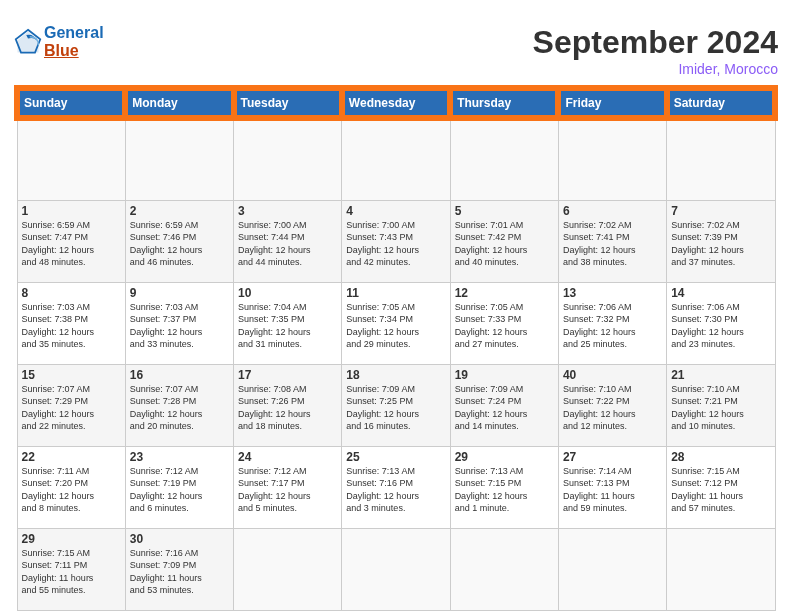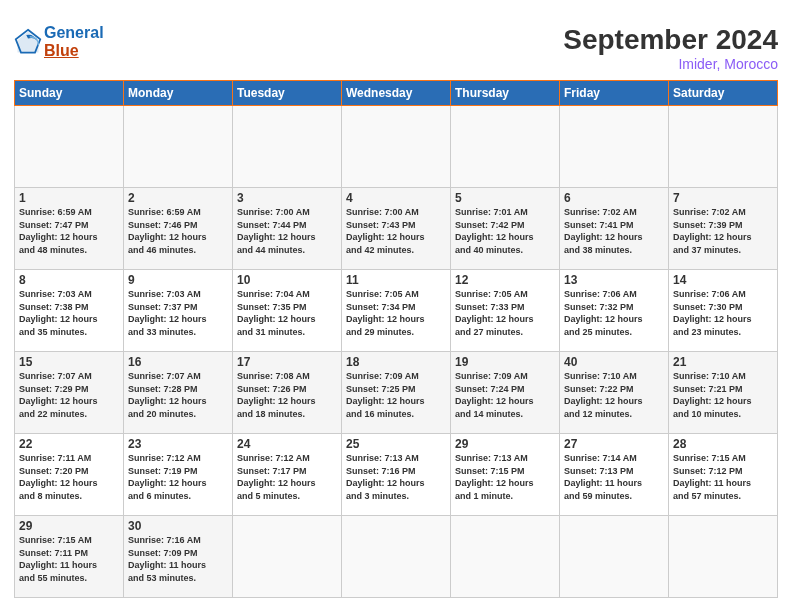--- a/index.html
+++ b/index.html
@@ -27,41 +27,41 @@
     .logo-icon {
       width: 28px;
       height: 28px;
       margin-right: 2px;
       position: relative;
     }
     .title-block {
       text-align: right;
     }
     .month-title {
-      font-size: 28px;
+      font-size: 32px;
       font-weight: bold;
       color: #333;
     }
     .location {
       font-size: 14px;
       color: #8b5cf6;
     }
     table {
       width: 100%;
       border-collapse: collapse;
       table-layout: fixed;
     }
     thead tr th {
       background-color: #2a6db5;
       color: #fff;
       font-size: 12px;
       font-weight: bold;
       padding: 5px 4px;
       text-align: left;
-      border: 1px solid #f97316;
+      border: 6px solid #f97316;
     }
     tbody tr td {
       border: 1px solid #ccc;
       vertical-align: top;
       padding: 3px 4px;
       font-size: 9.5px;
       color: #333;
       height: 82px;
       background: #fff;
     }
@@ -70,21 +70,20 @@
     }
     .day-num {
       font-size: 12px;
       font-weight: bold;
       display: block;
       margin-bottom: 1px;
     }
     .day-info {
       font-size: 9px;
       line-height: 1.4;
-      font-weight: bold;
     }
     .empty-cell {
       background: #f9f9f9 !important;
     }
   </style>
 </head>
 <body>
 
 <div class="container">
   <div class="header">

